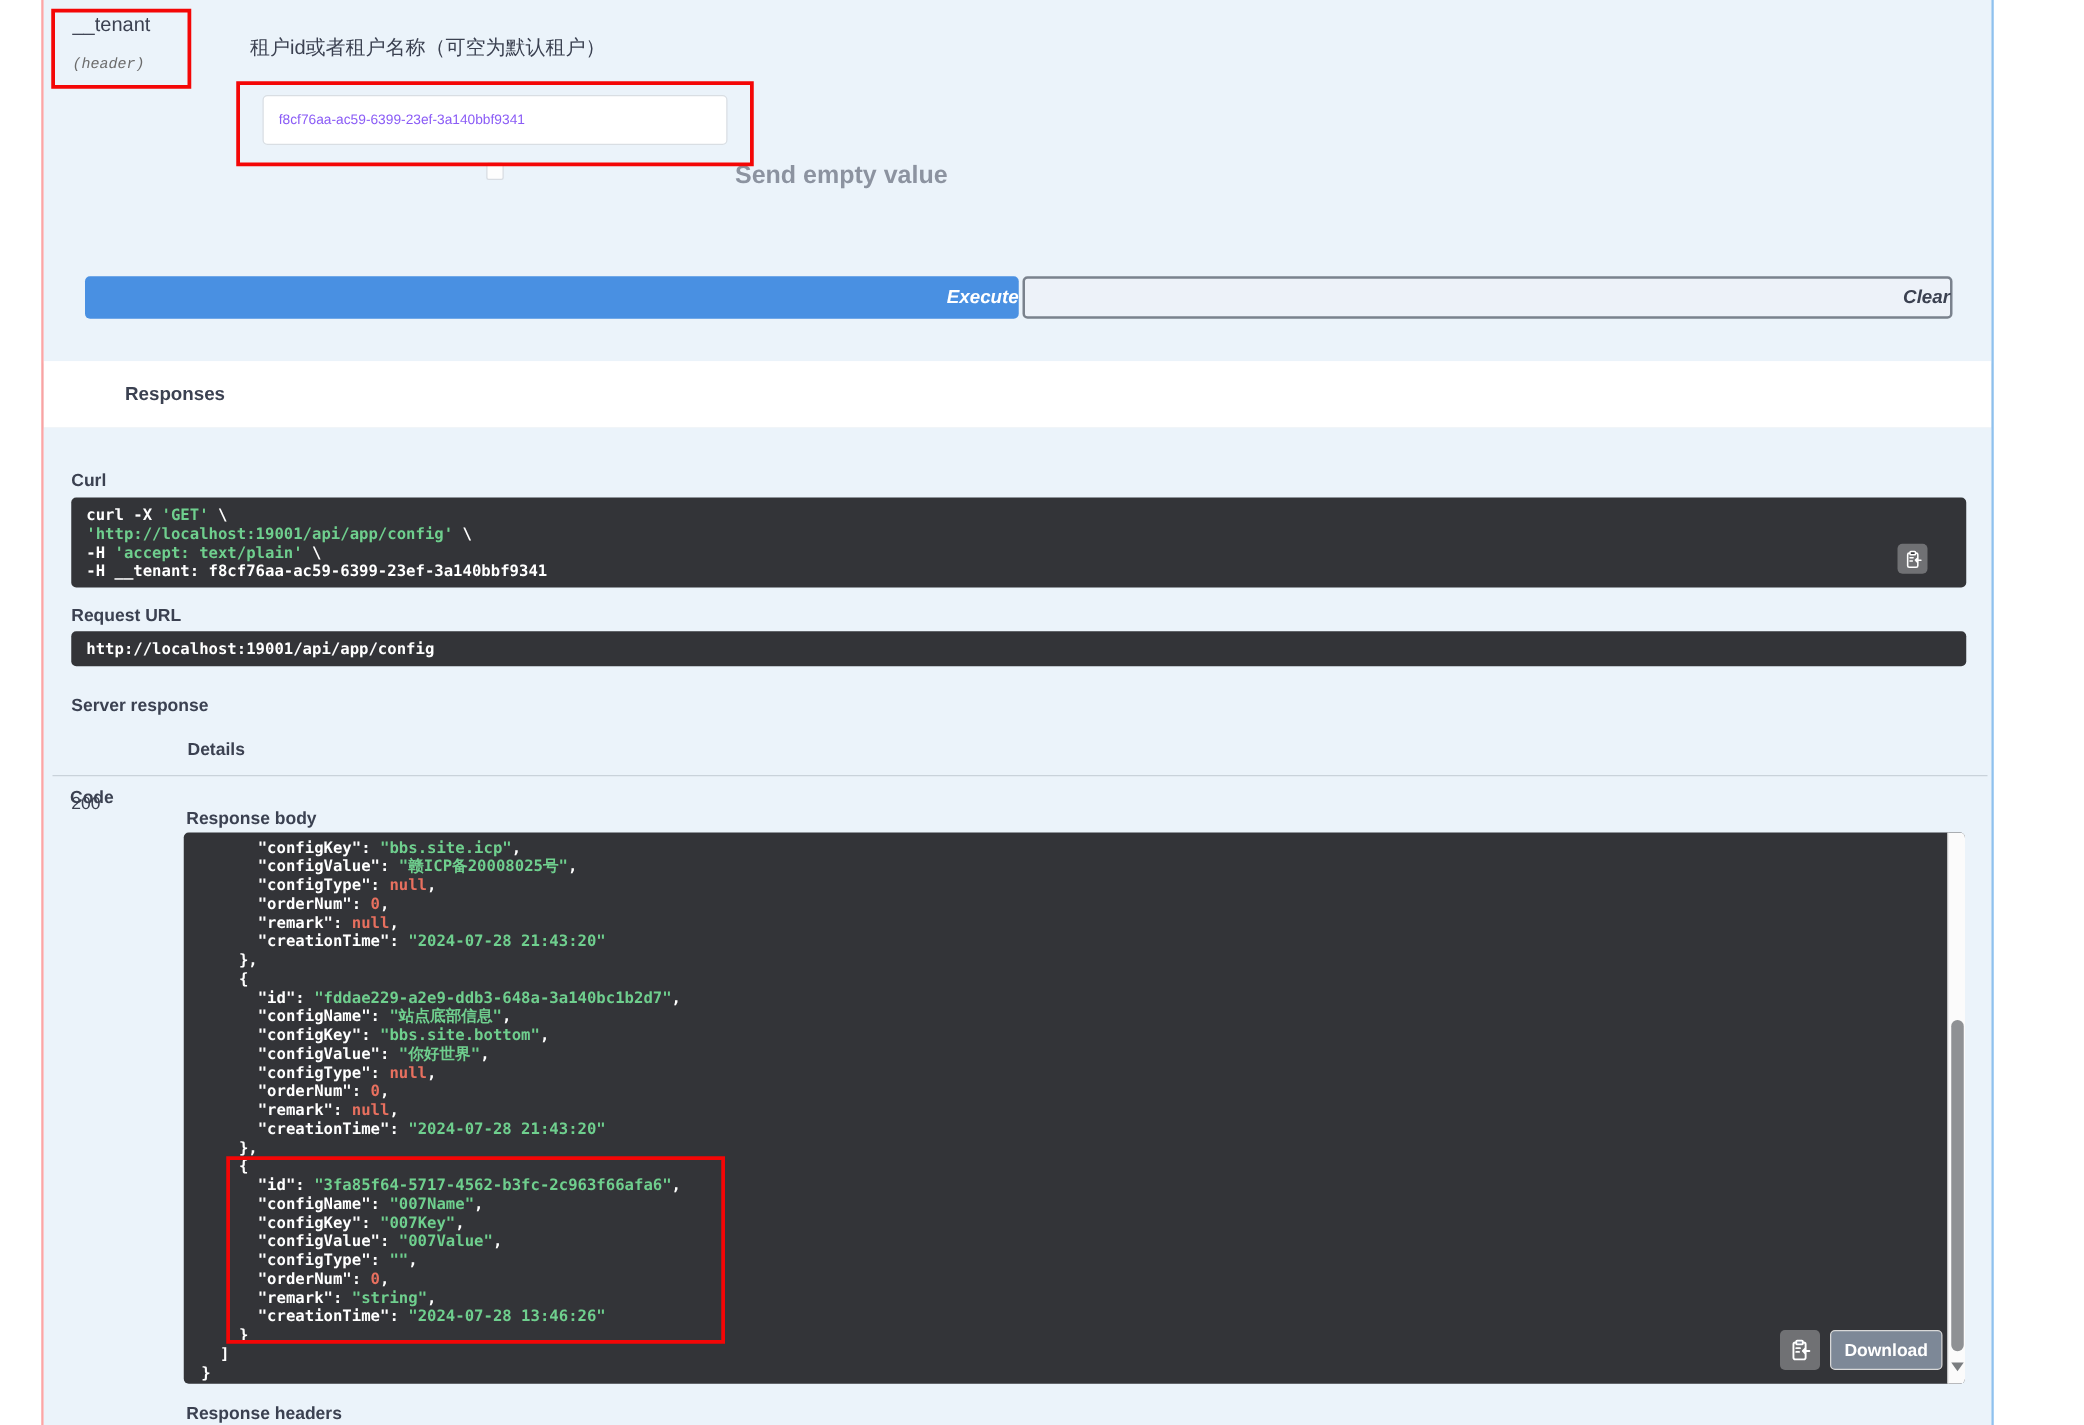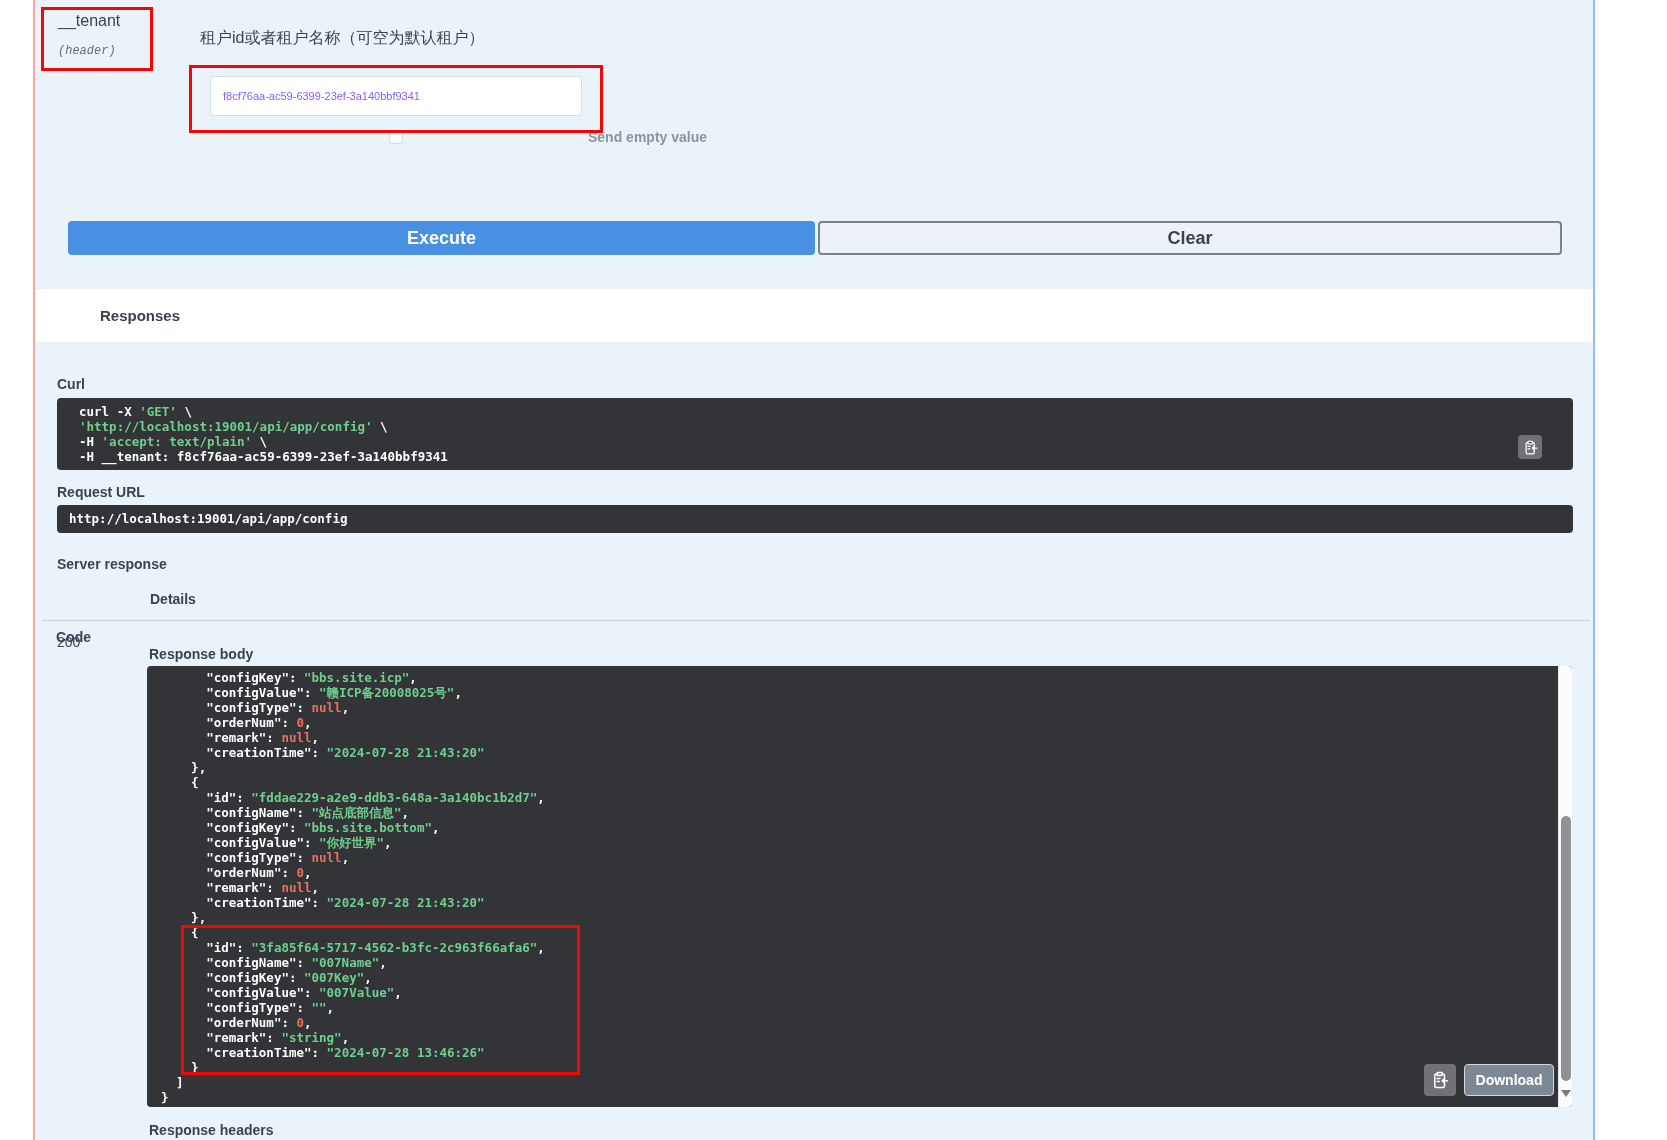--- a/index.html
+++ b/index.html
@@ -19,44 +19,44 @@
   .param-name { left:23px; top:12px; font-size:16px; color:#3b4151; }
   .param-loc  { left:23px; top:44px; font-size:12px; font-style:italic; color:#6b6b6b;
                 font-family:Liberation Mono, monospace; }
   .param-desc { left:165px; top:28px; font-size:16px; color:#3b4151; }
 
   .param-input { left:175px; top:76px; width:372px; height:40px; background:#fff;
                  border:1px solid #d9dee3; border-radius:4px; padding:0 12px;
                  font-size:11px; color:#8b5cf6; font-family:"Liberation Sans", sans-serif; }
   .empty-checkbox { left:354px; top:130px; width:14px; height:14px; background:#fdfdfd;
                     border:1px solid #d7dce2; border-radius:2px; }
-  .empty-label { left:553px; top:129px; font-size:14px; font-weight:700; color:#8c93a0; }
+  .empty-label { left:553px; top:129px; font-size:20px; font-weight:700; color:#8c93a0; }
 
-  .btn { border-radius:4px; font-size:18px; font-weight:700; text-align:center;
-         line-height:32px; cursor:pointer; }
+  .btn { border-radius:4px; font-size:15px; font-weight:700; text-align:right;
+         line-height:32px; cursor:pointer;font-style:italic; }
   .btn-execute { left:33px; top:221px; width:747px; height:34px; background:#4990e2;
                  color:#fff; border:none; }
   .btn-clear { left:783px; top:221px; width:744px; height:34px; background:#edf2f9;
                color:#3b4151; border:2px solid #7a828d; line-height:30px; }
 
   .responses-title { margin-left:21px; font-size:15px; font-weight:700; color:#3b4151; }
   .lbl { font-size:14px; font-weight:700; color:#3b4151; }
   .lbl-curl { left:22px; top:376px; }
   .lbl-requrl { left:22px; top:484px; }
   .lbl-serverresp { left:22px; top:556px; }
   .lbl-code { left:21px; top:585px; font-size:14px;margin-top:44px; }
   .lbl-details { left:115px; top:591px; }
   .code-divider { left:7px; top:620px; width:1548px; height:1px; background:#c9d2da; }
   .status-200 { left:22px; top:634px; font-size:14px; color:#3b4151; }
   .lbl-respbody { left:114px; top:646px; }
   .lbl-respheaders { left:114px; top:1122px; }
 
   .dark { background:#333438; border-radius:4px; color:#fff;
           font-family:"DejaVu Sans Mono", monospace; font-weight:700; font-size:12.5px; }
-  .curl-block { left:22px; top:398px; width:1516px; height:72px; padding:6px 22px;
+  .curl-block { left:22px; top:398px; width:1516px; height:72px; padding:6px 12px;
                 line-height:15px; overflow:hidden; }
   .requrl-block { left:22px; top:505px; width:1516px; height:28px; padding:0 12px;
                   display:flex; align-items:center; line-height:28px; }
   .respbody-block { left:112px; top:666px; width:1425px; height:441px; overflow:hidden; }
   .respbody-block pre { padding:4px 0 0 14px; line-height:15px; font-family:inherit; }
 
   .tok-w { color:#ffffff; }
   .tok-g { color:#6fcf8e; }
   .tok-n { color:#e8705f; }
 

